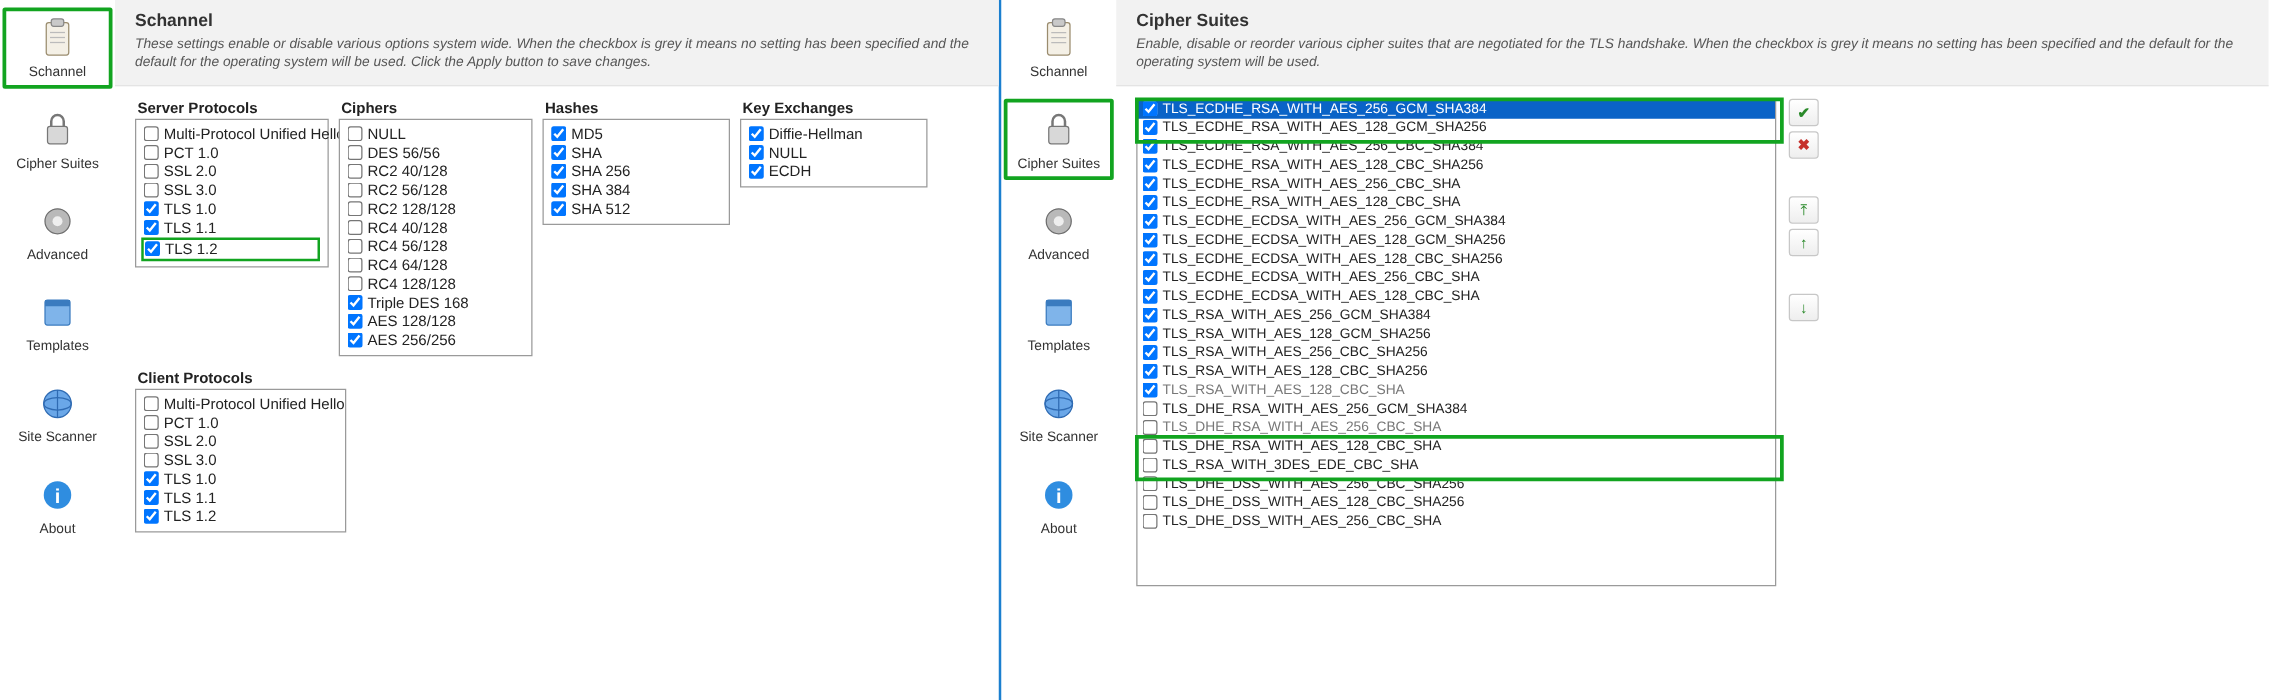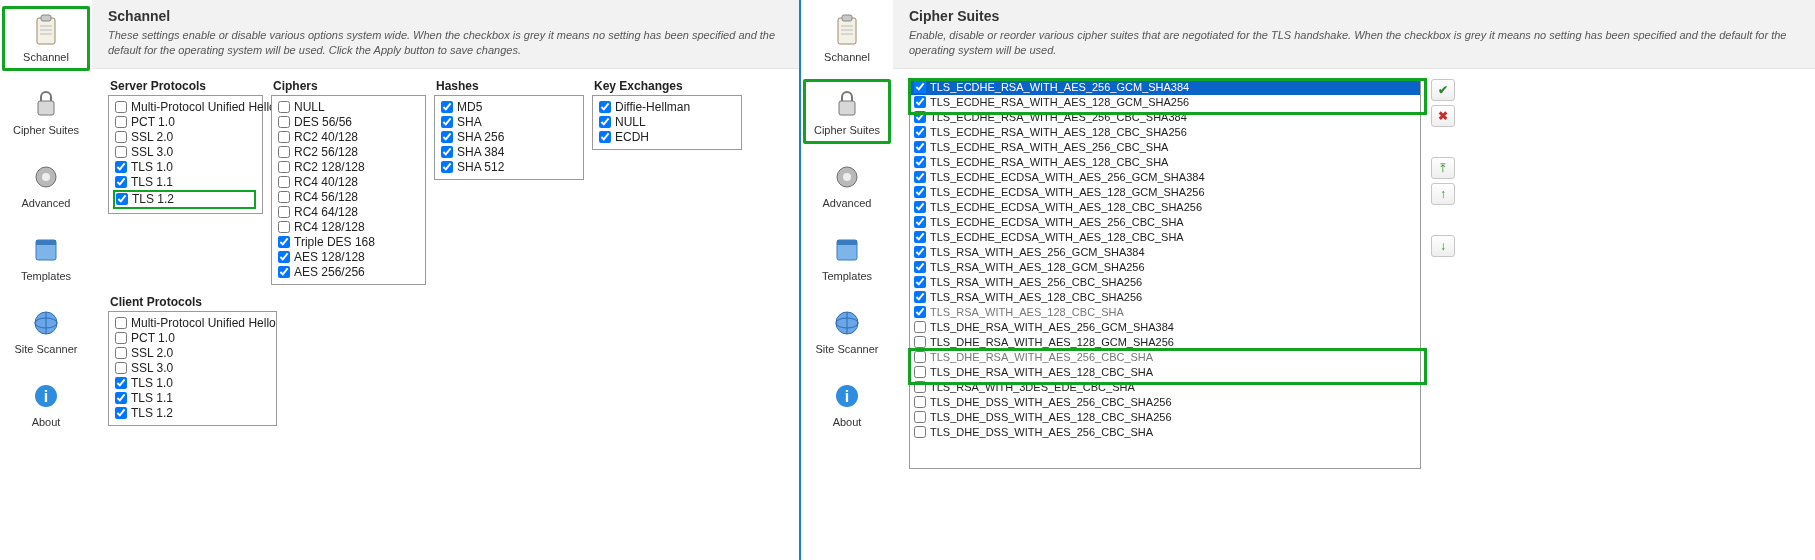--- a/index.html
+++ b/index.html
@@ -426,24 +426,20 @@
                 <span>TLS_RSA_WITH_AES_128_CBC_SHA256</span>
               </div>
               <div class="suite faint">
                 <input type="checkbox" checked="" style="">
                 <span>TLS_RSA_WITH_AES_128_CBC_SHA</span>
               </div>
               <div class="suite">
                 <input type="checkbox" style="">
                 <span>TLS_DHE_RSA_WITH_AES_256_GCM_SHA384</span>
               </div>
-              <div class="suite">
-                <input type="checkbox" style="">
-                <span>TLS_DHE_RSA_WITH_AES_128_GCM_SHA256</span>
-              </div>
               <div class="suite faint">
                 <input type="checkbox" style="">
                 <span>TLS_DHE_RSA_WITH_AES_256_CBC_SHA</span>
               </div>
               <div class="suite">
                 <input type="checkbox" style="">
                 <span>TLS_DHE_RSA_WITH_AES_128_CBC_SHA</span>
               </div>
               <div class="suite">
                 <input type="checkbox" style="">

